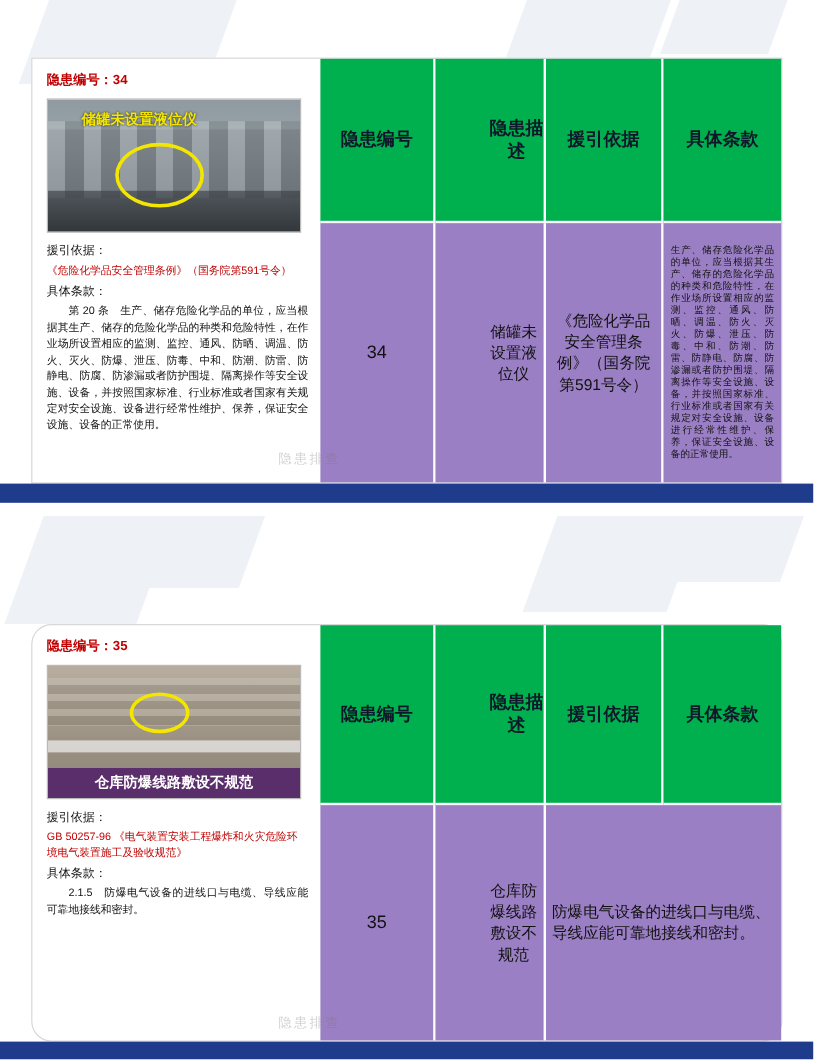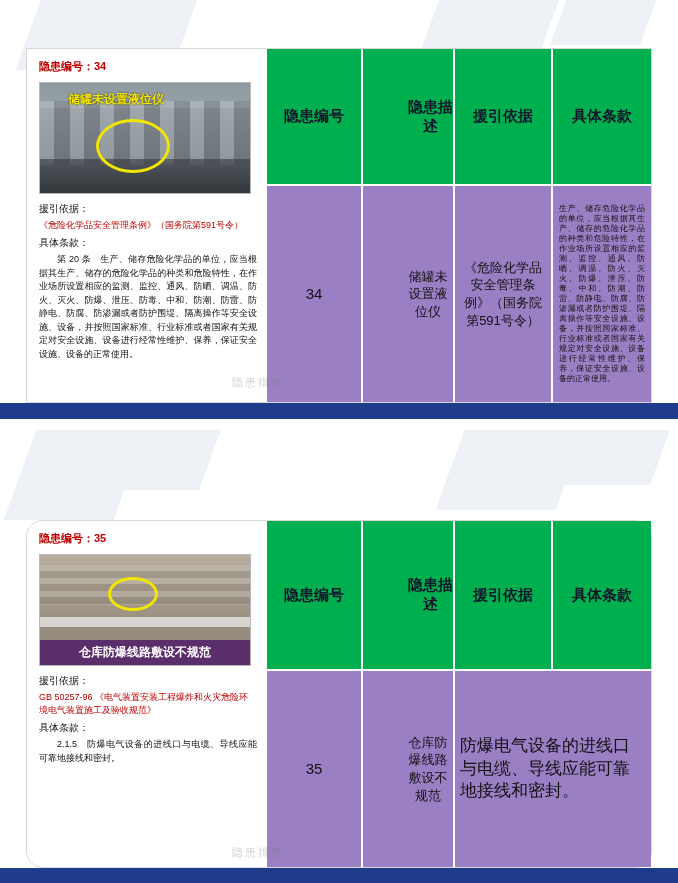--- a/index.html
+++ b/index.html
@@ -204,21 +204,21 @@
   .col-3 { width: 98px; }
   .col-4 { flex: 1; text-align: center; }
   .td.small {
     font-size: 8px;
     line-height: 1.25;
     text-align: justify;
     align-items: flex-start;
     padding: 18px 6px;
   }
   .td.num { font-size: 15px; }
-  .td.clause2 { font-size: 17px; text-align: left; align-items: center; }
+  .td.clause2 { font-size: 13px; text-align: left; align-items: center; }
 
   .wm {
     position: absolute;
     font-size: 11px;
     color: rgba(120,120,120,0.35);
     letter-spacing: 2px;
     pointer-events: none;
   }
   .wm1 { left: 232px; top: 375px; }
   .wm2 { left: 232px; top: 845px; }

